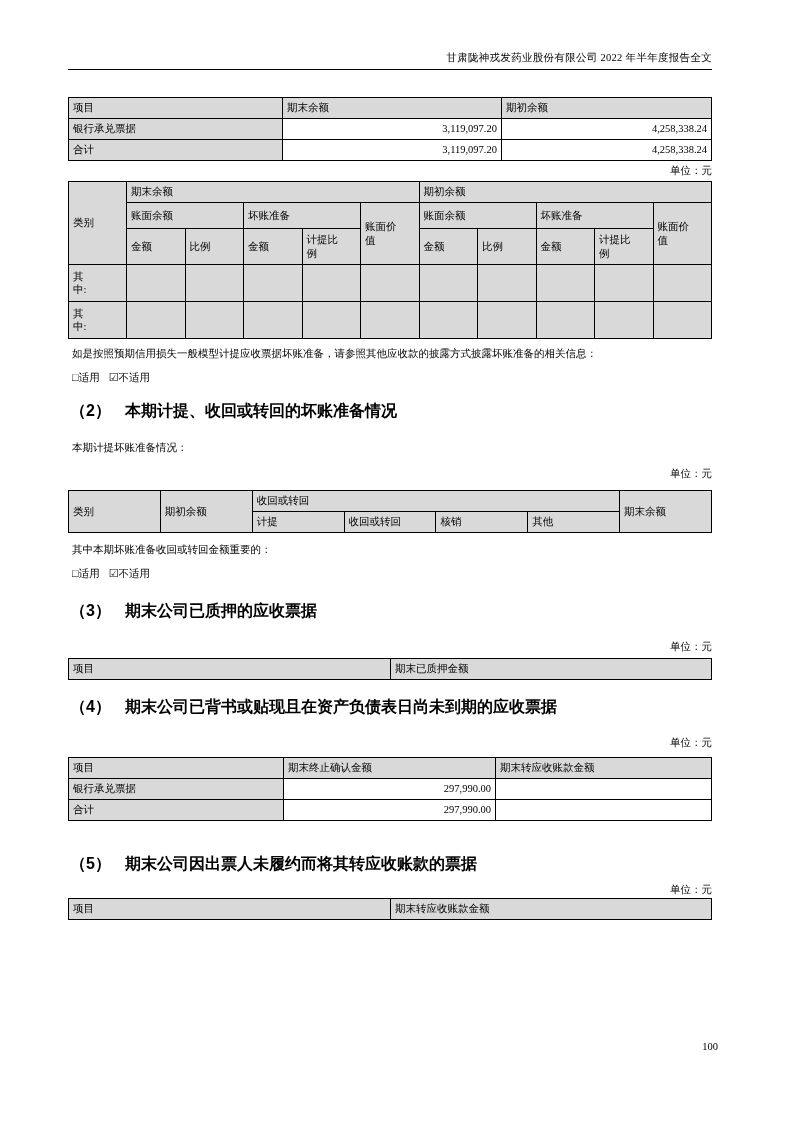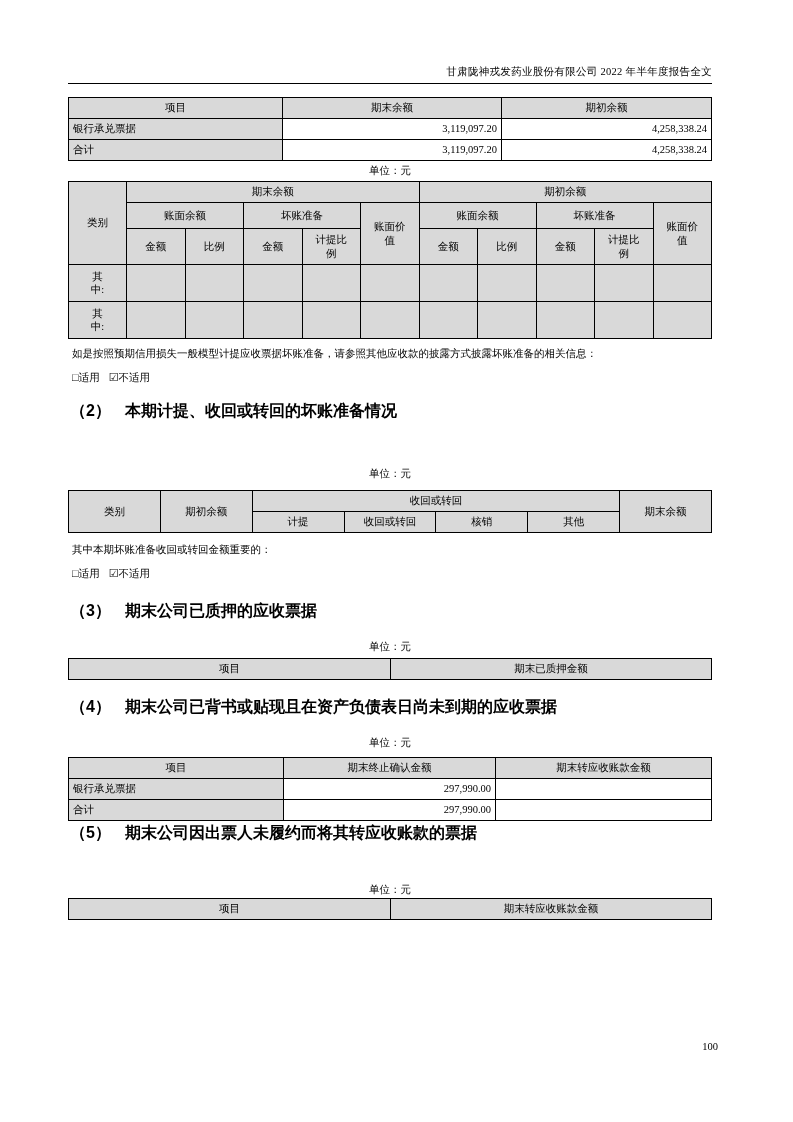--- a/index.html
+++ b/index.html
@@ -3,44 +3,44 @@
 <meta charset="utf-8">
 <style>
   html,body{margin:0;padding:0;background:#e8e8e8;}
   .page{
     position:relative;width:793px;height:1122px;background:#ffffff;
     font-family:"Liberation Serif","DejaVu Serif",serif;color:#000;
     margin:0 auto;overflow:hidden;
   }
   .abs{position:absolute;left:68px;width:644px;}
   .doc-header{
-    top:64px;text-align:right;font-size:10.5px;line-height:16px;
+    top:50px;text-align:right;font-size:10.5px;line-height:16px;
     border-bottom:1.6px solid #000;padding-bottom:3px;letter-spacing:.3px;
   }
-  .unit{font-size:10.5px;line-height:13px;text-align:center;padding-right:7px;}
+  .unit{font-size:10.5px;line-height:13px;text-align:right;padding-right:7px;}
   .para{font-size:10.5px;line-height:14px;}
   .pad{padding-left:4px;}
   .chk{font-size:10.5px;line-height:14px;padding-left:4px;}
   .chk .box{font-size:11px;}
   .chk .grp2{margin-left:9px;}
   .heading{
     font-family:"Liberation Sans","DejaVu Sans",sans-serif;
     font-weight:bold;font-size:16px;line-height:16px;padding-left:2px;
   }
   .heading .num{display:inline-block;min-width:33px;margin-right:14px;}
   table.tbl{
     border-collapse:collapse;table-layout:fixed;width:644px;
     font-size:10.5px;
   }
   table.tbl td{
     border:1px solid #000;padding:0 4px;height:20px;line-height:1.25;
     overflow:hidden;vertical-align:middle;
   }
   .g{background:#d9d9d9;}
-  .c{text-align:center;}
+  .c{}
   .l{text-align:left;padding-left:5px;}
   .r{text-align:right;padding-right:7px;}
   .wrap{white-space:pre-line;line-height:1.35;}
   tr.h25 td{height:25px;}
   tr.h35 td{height:35px;}
   tr.h36 td{height:36px;}
   .page-num{position:absolute;top:1041px;right:75px;font-size:10.5px;line-height:12px;text-align:center;}
 </style>
 </head>
 <body>
@@ -154,20 +154,21 @@
   <div class="abs para pad" style="top:347px">如是按照预期信用损失一般模型计提应收票据坏账准备，请参照其他应收款的披露方式披露坏账准备的相关信息：</div>
 
   <div class="abs chk" style="top:370px">
     <span class="box">□</span><span>适用</span><span class="box grp2">☑</span><span>不适用</span>
   </div>
 
   <div class="abs heading" style="top:403px">
     <span class="num">（2）</span><span>本期计提、收回或转回的坏账准备情况</span>
   </div>
 
+  <div class="abs para pad" style="top:441px">本期计提坏账准备情况：</div>
 
   <div class="abs unit" style="top:467px">单位：元</div>
 
   <table class="tbl abs" style="top:490px">
     <colgroup>
         <col>
         <col>
         <col>
         <col>
         <col>
@@ -239,21 +240,21 @@
       <td class="r"></td>
     </tr>
     <tr>
       <td class="g l">合计</td>
       <td class="r">297,990.00</td>
       <td class="r"></td>
     </tr>
   </tbody>
     </table>
 
-  <div class="abs heading" style="top:825px">
+  <div class="abs heading" style="top:856px">
     <span class="num">（5）</span><span>期末公司因出票人未履约而将其转应收账款的票据</span>
   </div>
 
   <div class="abs unit" style="top:883px">单位：元</div>
 
   <table class="tbl abs" style="top:898px">
     <colgroup>
         <col style="width:322px">
         <col>
       </colgroup>

